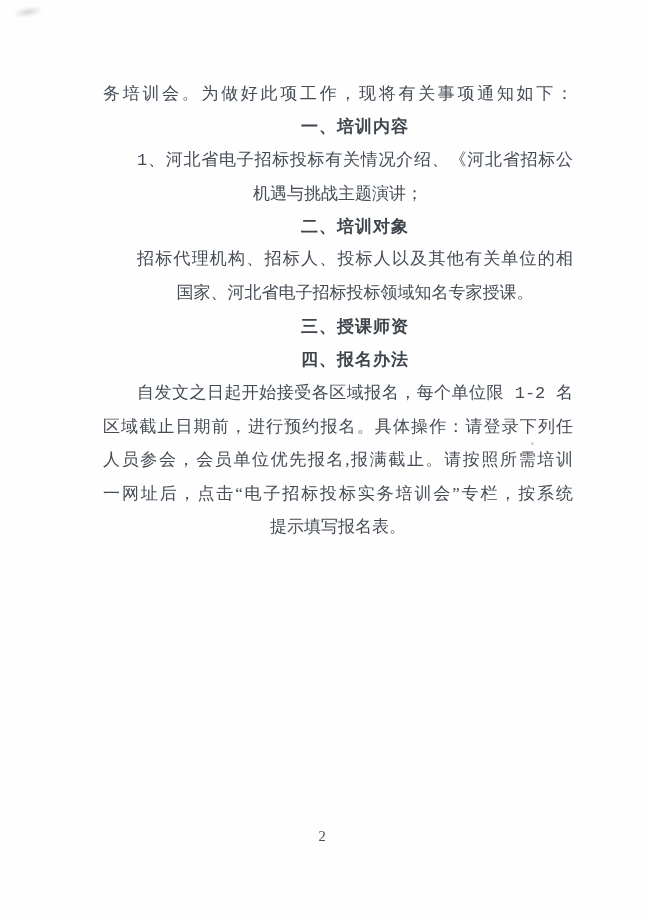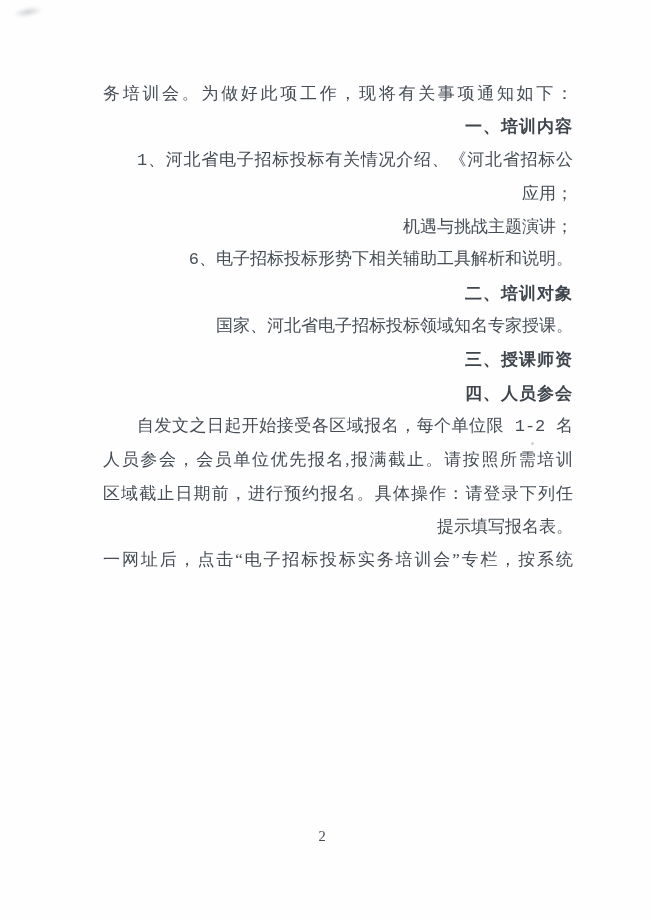--- a/index.html
+++ b/index.html
@@ -19,21 +19,21 @@
     position: absolute;
     left: 103px;
     top: 77px;
     width: 470px;
     color: #454c55;
     font-size: 17px;
   }
   .ln {
     line-height: 33.3px;
     height: 33.3px;
-    text-align: right;
+    text-align: center;
   }
   .ind { text-indent: 34px; font-family: Liberation Mono, monospace; }
   .j {
     text-align: justify;
     text-align-last: justify;
   }
   .nw { white-space: nowrap; }
   .hd {
     font-weight: 700;
     font-family: "Liberation Sans", "DejaVu Sans", sans-serif;
@@ -74,28 +74,27 @@
 <body>
 
 <div class="page">
   <div class="smudge"></div>
   <div class="speck"></div>
 
   <div class="content">
     <div class="ln j">务培训会。为做好此项工作，现将有关事项通知如下：</div>
     <div class="ln ind hd">一、培训内容</div>
     <div class="ln ind j">1、河北省电子招标投标有关情况介绍、《河北省招标公</div>
-    <div class="ln">应用；</div>
     <div class="ln">机遇与挑战主题演讲；</div>
-    <div class="ln ind nw">6、电子招标投标形势下相关辅助工具解析和说明。</div>
     <div class="ln ind hd">二、培训对象</div>
+    <div class="ln ind j">招标代理机构、招标人、投标人以及其他有关单位的相</div>
     <div class="ln ind nw">国家、河北省电子招标投标领域知名专家授课。</div>
     <div class="ln ind hd">三、授课师资</div>
-    <div class="ln ind hd">四、人员参会</div>
+    <div class="ln ind hd">四、报名办法</div>
     <div class="ln ind j">自发文之日起开始接受各区域报名，每个单位限 1-2 名</div>
+    <div class="ln j">区域截止日期前，进行预约报名。具体操作：请登录下列任</div>
     <div class="ln j">人员参会，会员单位优先报名,报满截止。请按照所需培训</div>
-    <div class="ln j">区域截止日期前，进行预约报名。具体操作：请登录下列任</div>
+    <div class="ln j">一网址后，点击“电子招标投标实务培训会”专栏，按系统</div>
     <div class="ln">提示填写报名表。</div>
-    <div class="ln j">一网址后，点击“电子招标投标实务培训会”专栏，按系统</div>
   </div>
 
   <div class="page-number">2</div>
 </div>
 
 </body></html>

